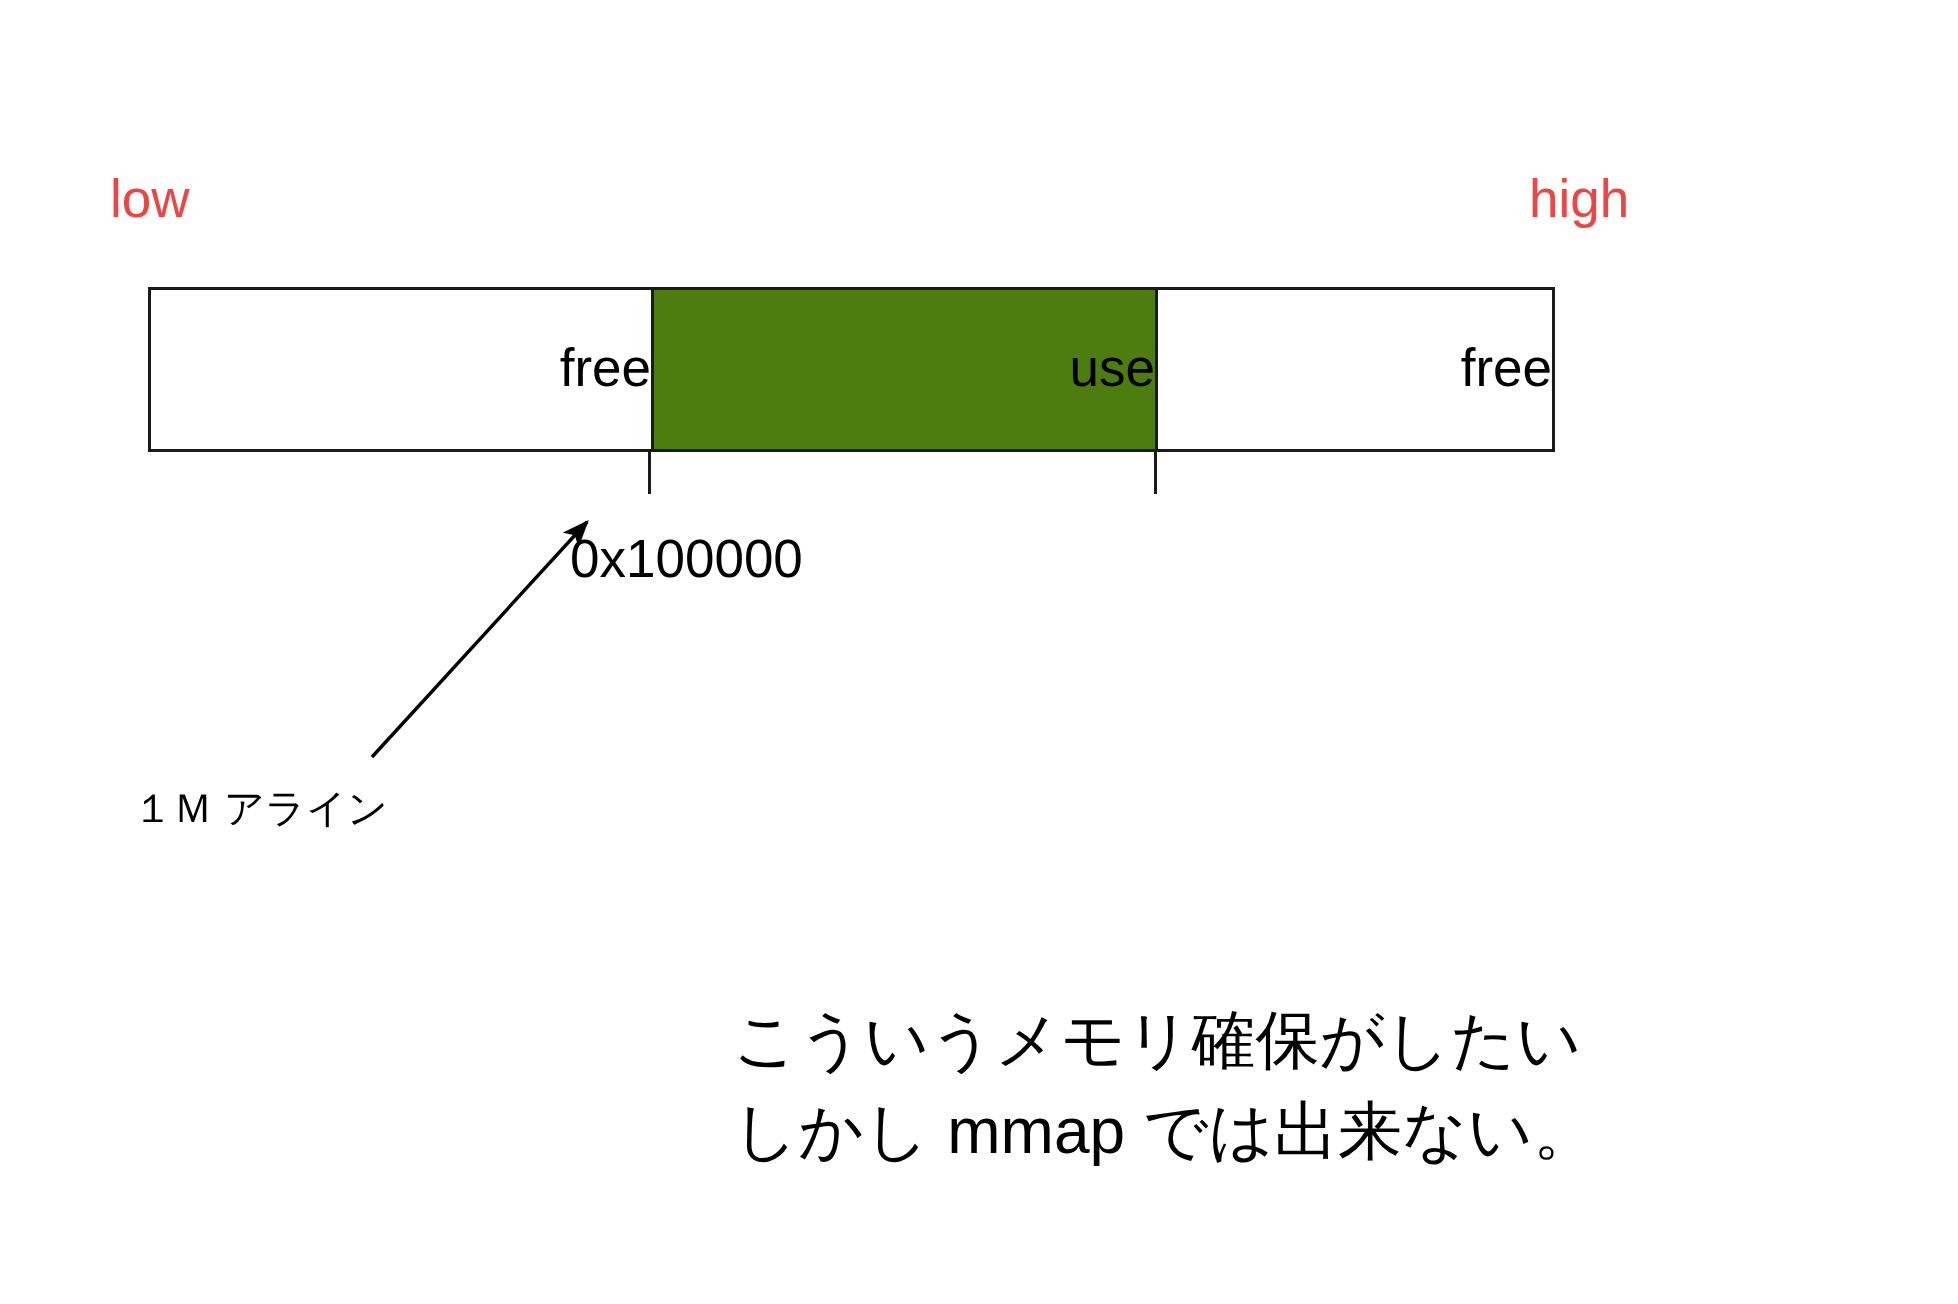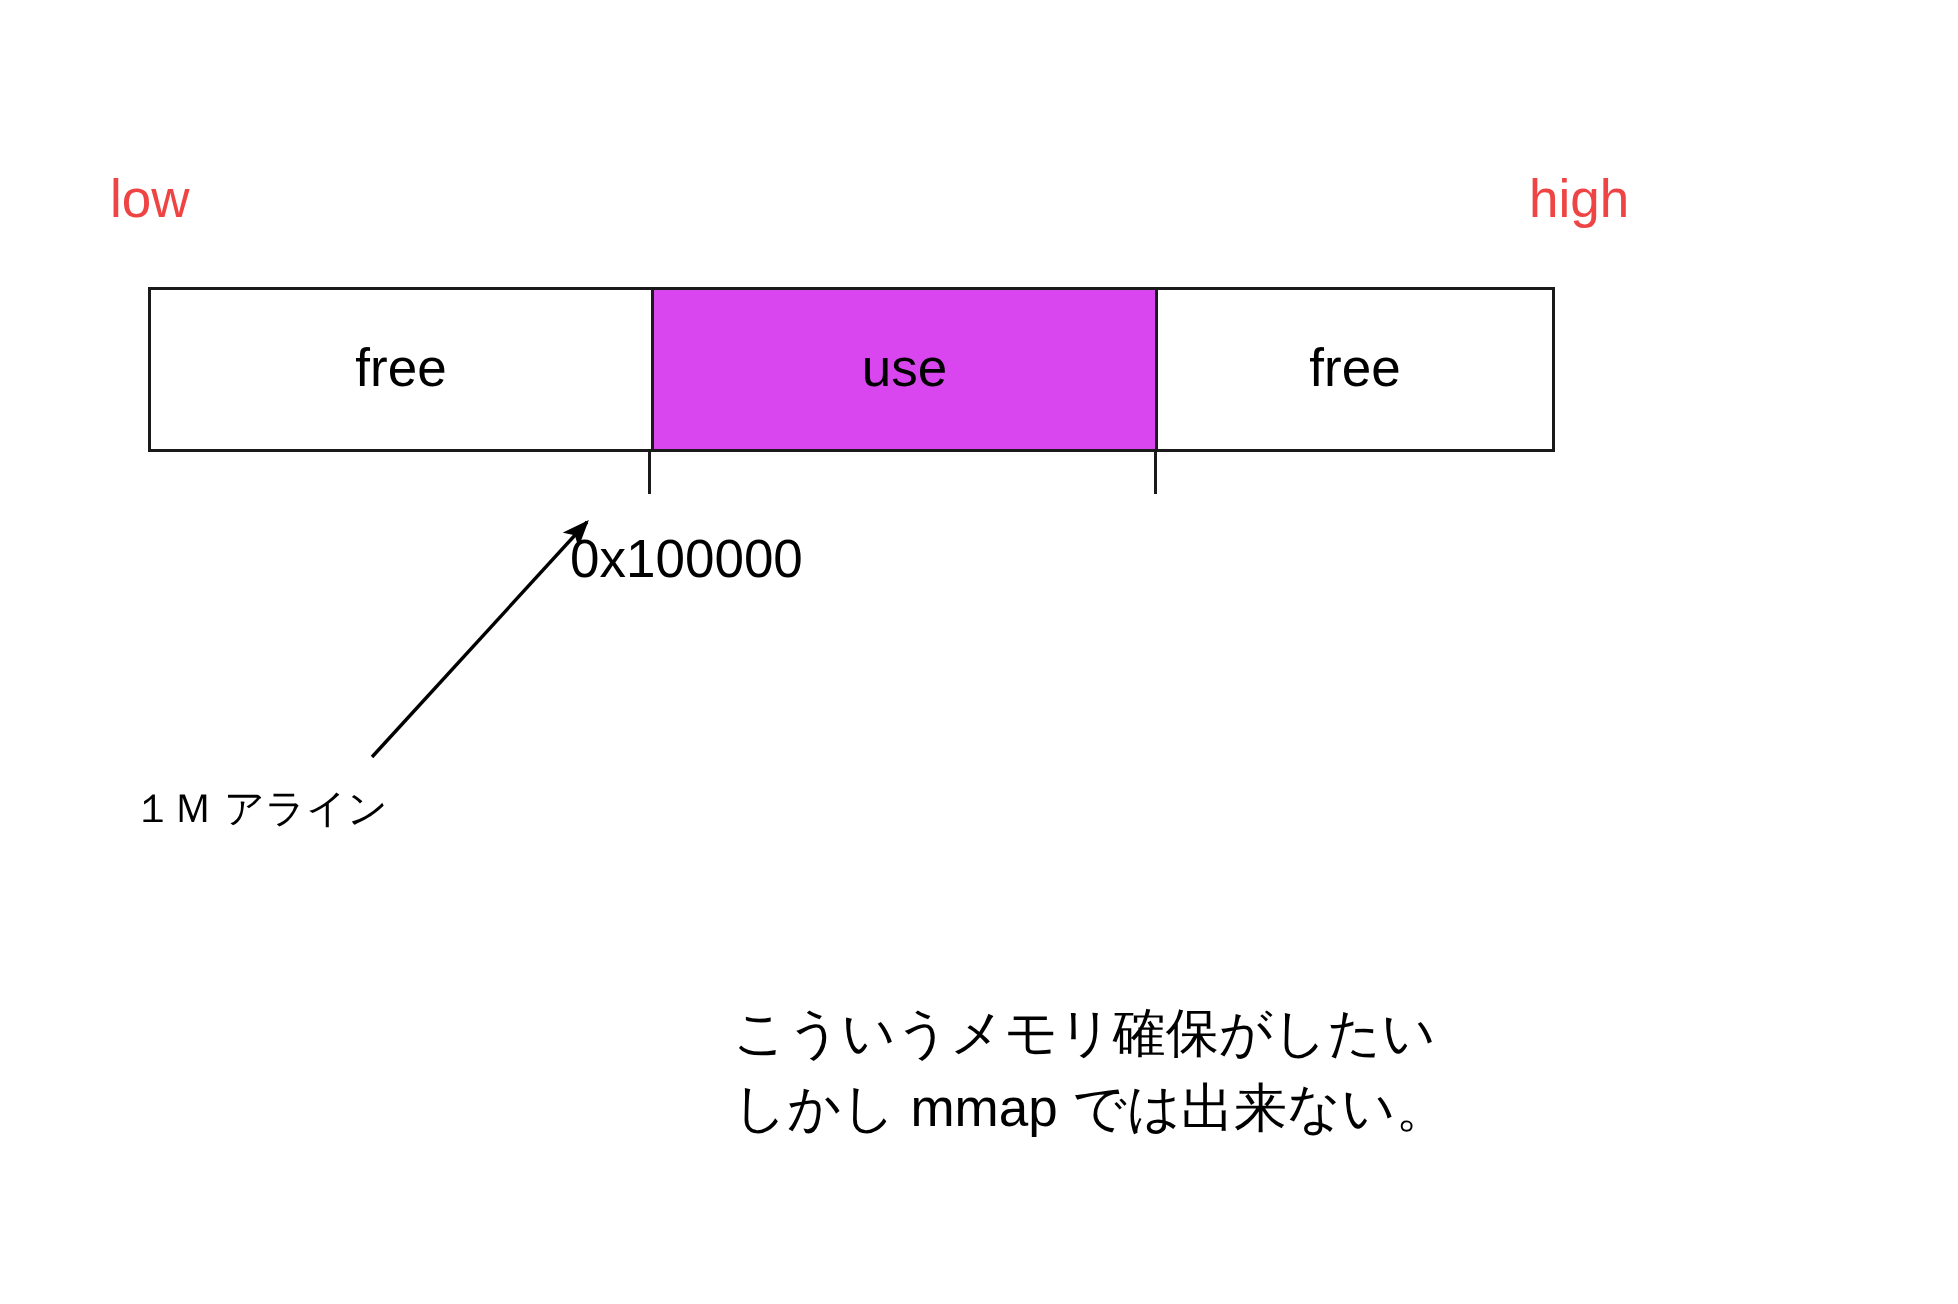--- a/index.html
+++ b/index.html
@@ -39,21 +39,21 @@
     height: 165px;
     box-sizing: border-box;
     border: 3px solid #1a1a1a;
     display: flex;
     background: #ffffff;
   }
   .seg {
     position: relative;
     display: flex;
     align-items: center;
-    justify-content: center;
+    justify-content: flex-end;
     box-sizing: border-box;
     font-size: 53px;
     line-height: 1;
     color: #000;
     background: #ffffff;
   }
   #seg-free-low  { width: 500px; }
   #seg-use       { width: 507px;
                    border-left: 3px solid #1a1a1a;
                    border-right: 3px solid #1a1a1a; }
@@ -102,21 +102,21 @@
     line-height: 1.15;
     white-space: nowrap;
     color: #000;
   }
 
   
   #bottom-note {
     position: absolute;
     left: 733px;
     top: 995px;
-    font-size: 53px;
+    font-size: 64px;
     line-height: 1.42;
     color: #000;
     white-space: nowrap;
   }
   #bottom-note .note-line { display: block; }
 </style>
 </head>
 <body>
 
 <div id="canvas">
@@ -124,21 +124,21 @@
   <div id="label-low" class="endpoint-label">low</div>
 
   <div id="label-high" class="endpoint-label">high</div>
 
   <div id="memory-bar">
 
     <div id="seg-free-low" class="seg" style="background: rgb(255, 255, 255);">
       <span class="seg-label">free</span>
     </div>
 
-    <div id="seg-use" class="seg" style="background: #d946ef;">
+    <div id="seg-use" class="seg" style="background: #4d7c0f;">
       <span class="seg-label">use</span>
     </div>
 
     <div id="seg-free-high" class="seg" style="background: rgb(255, 255, 255);">
       <span class="seg-label">free</span>
     </div>
   </div>
 
   <div id="tick-0x100000" class="tick"></div>
   <div id="tick-0x200000" class="tick"></div>

